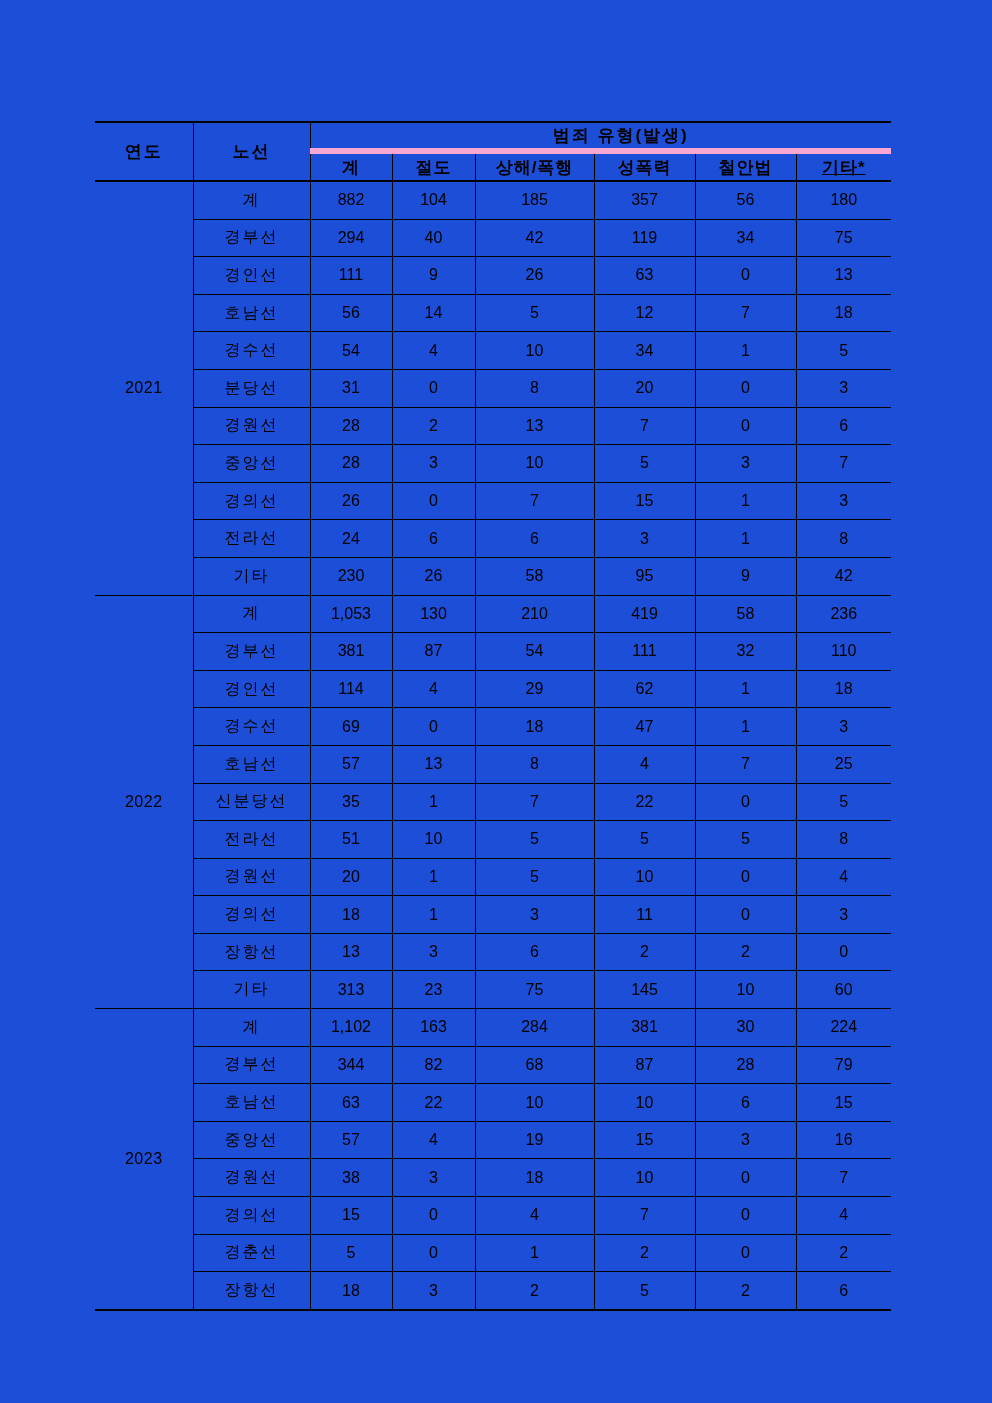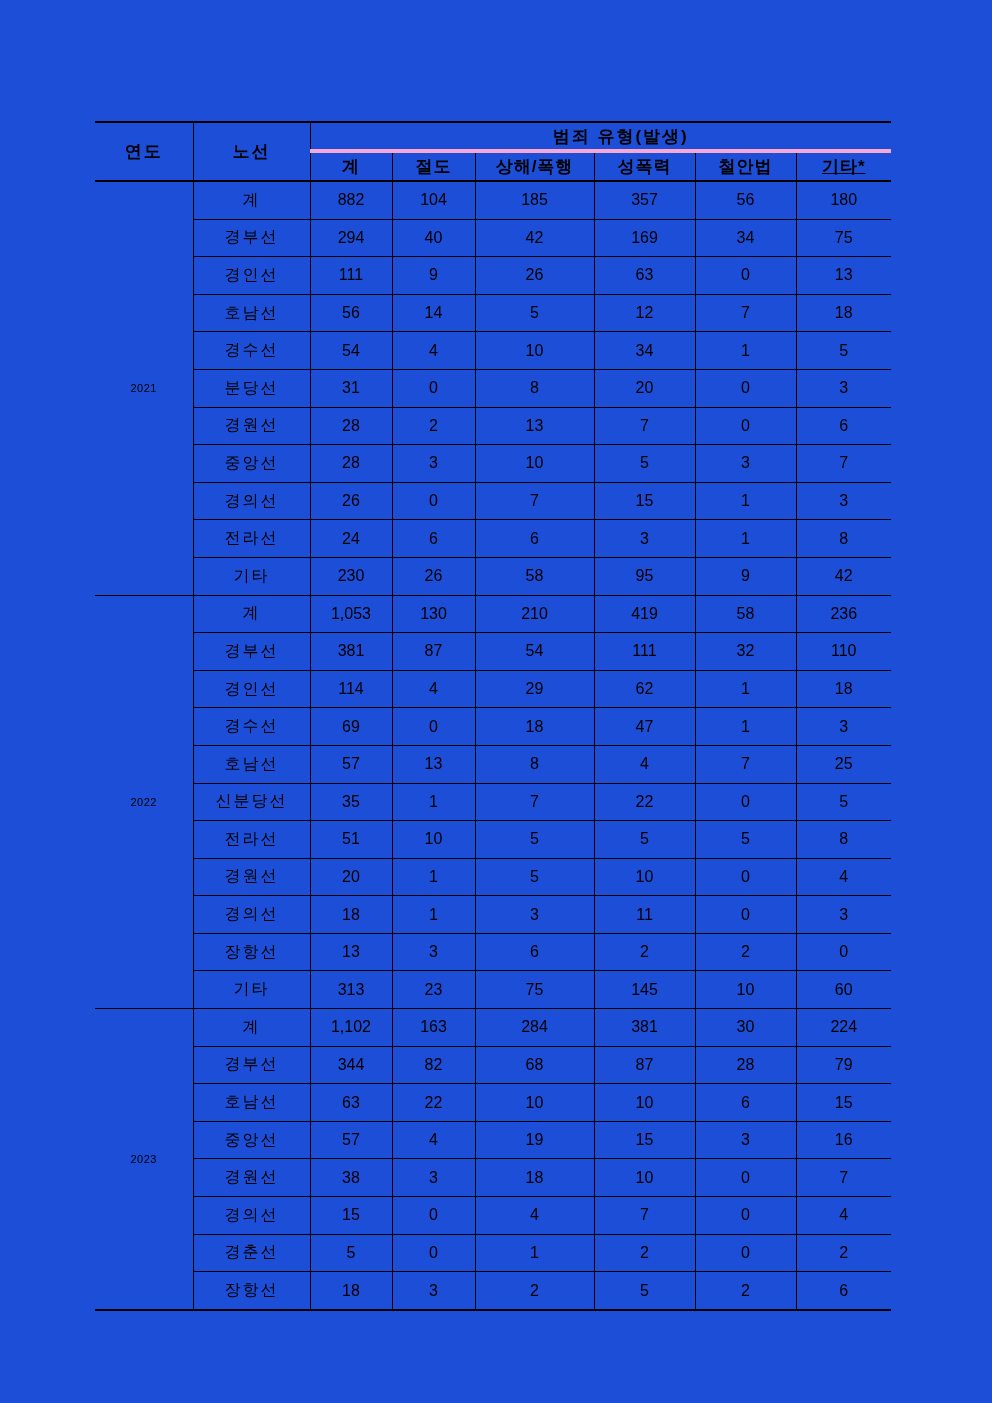--- a/index.html
+++ b/index.html
@@ -42,37 +42,37 @@
   thead th {
     font-weight: bold;
     font-size: 17px;
     letter-spacing: 2px;
   }
   th.year-h, th.line-h {
     border-bottom: 2px solid #000;
     border-right: 1px solid #000;
   }
   th.crime-group {
-    border-bottom: 4px solid #f9a8d4;
+    border-bottom: 6px solid #f9a8d4;
     padding-left: 40px;
   }
   thead th.sub {
     border-bottom: 2px solid #000;
     border-right: 1px solid #000;
     letter-spacing: 1px;
   }
   thead th.sub.last { border-right: none; text-decoration: underline; }
   tbody td {
     font-size: 16px;
     height: 36.6px;
     border: 1px solid #000;
   }
   tbody td.year {
     border-left: none;
-    font-size: 11px;
+    font-size: 16px;
     letter-spacing: 0.5px;
   }
   tbody td.line {
     letter-spacing: 2px;
   }
   tbody td.val.last { border-right: none; }
 </style>
 </head>
 <body>
 
@@ -114,21 +114,21 @@
           <td class="val">185</td>
           <td class="val">357</td>
           <td class="val">56</td>
           <td class="val last">180</td>
         </tr>
         <tr>
           <td class="line">경부선</td>
           <td class="val">294</td>
           <td class="val">40</td>
           <td class="val">42</td>
-          <td class="val">169</td>
+          <td class="val">119</td>
           <td class="val">34</td>
           <td class="val last">75</td>
         </tr>
         <tr>
           <td class="line">경인선</td>
           <td class="val">111</td>
           <td class="val">9</td>
           <td class="val">26</td>
           <td class="val">63</td>
           <td class="val">0</td>

